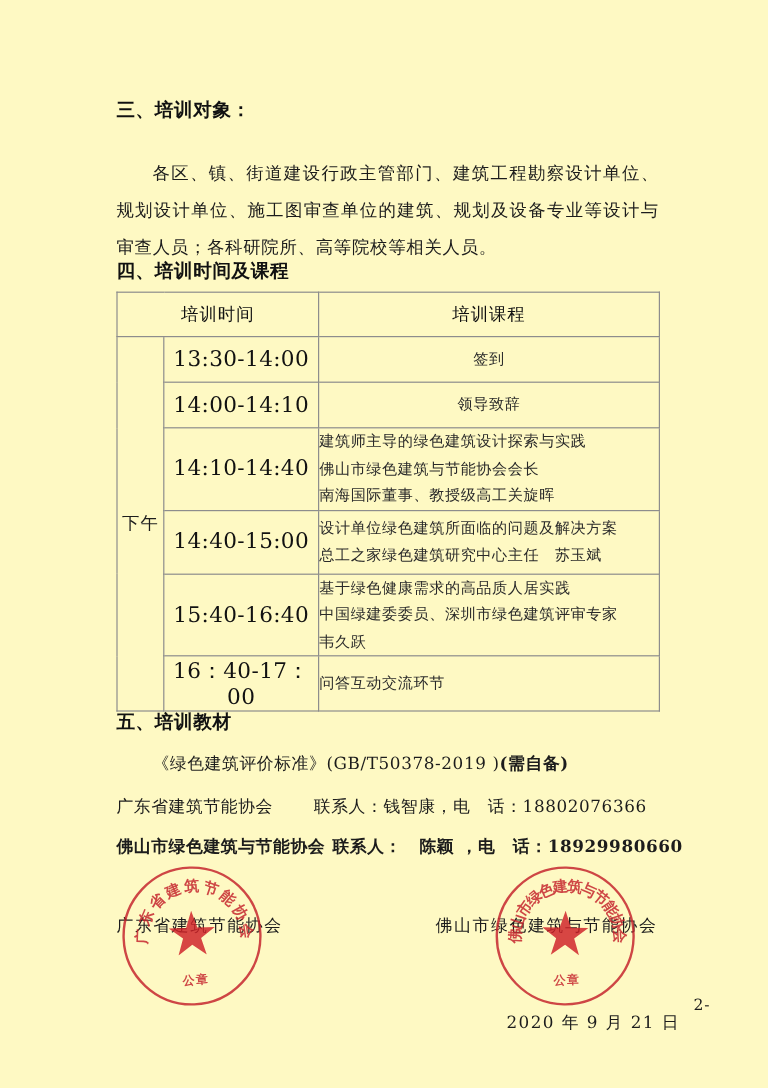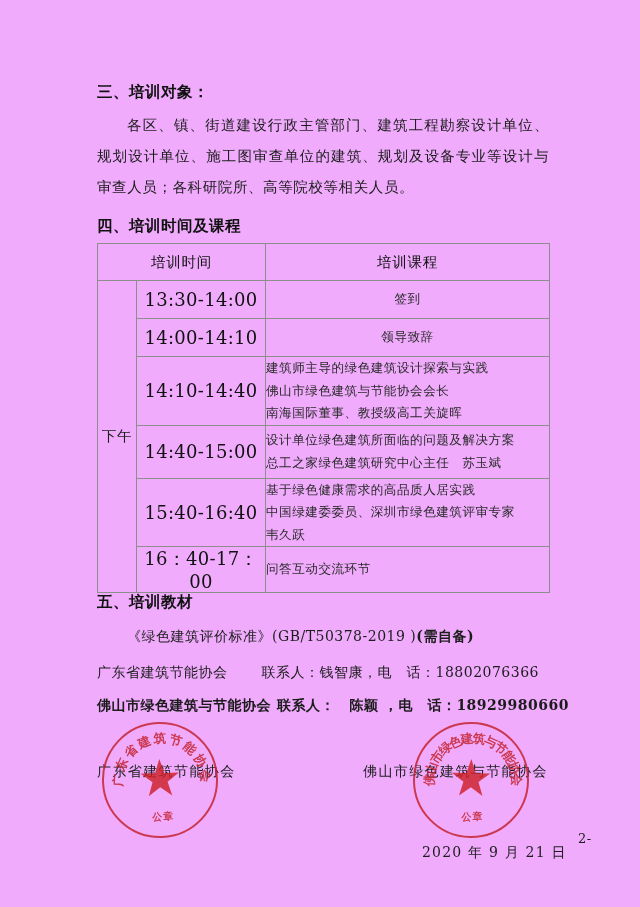--- a/index.html
+++ b/index.html
@@ -15,21 +15,21 @@
     font-family: "DejaVu Serif", "Liberation Serif", serif;
     color: #1a1a1a;
     overflow: hidden;
   }
 
   .page {
     position: absolute;
     left: 0; top: 0;
     width: 640px;
     height: 907px;
-    background: #f0abfc;
+    background: #fef9c3;
   }
 
   
   .section-heading {
     position: absolute;
     left: 97px;
     font-size: 15.5px;
     font-weight: bold;
     letter-spacing: 0.5px;
     color: #111;
@@ -45,21 +45,21 @@
     left: 97px;
     width: 452px;
     font-size: 14.5px;
     line-height: 31px;
     color: #1c1c1c;
     text-align: justify;
     text-justify: inter-character;
     text-indent: 30px;
     letter-spacing: 0.6px;
   }
-  #para-audience { top: 110px; }
+  #para-audience { top: 130px; }
 
   
   .schedule-wrap {
     position: absolute;
     left: 97px;
     top: 243px;
     width: 452px;
   }
   table.schedule {
     width: 452px;

